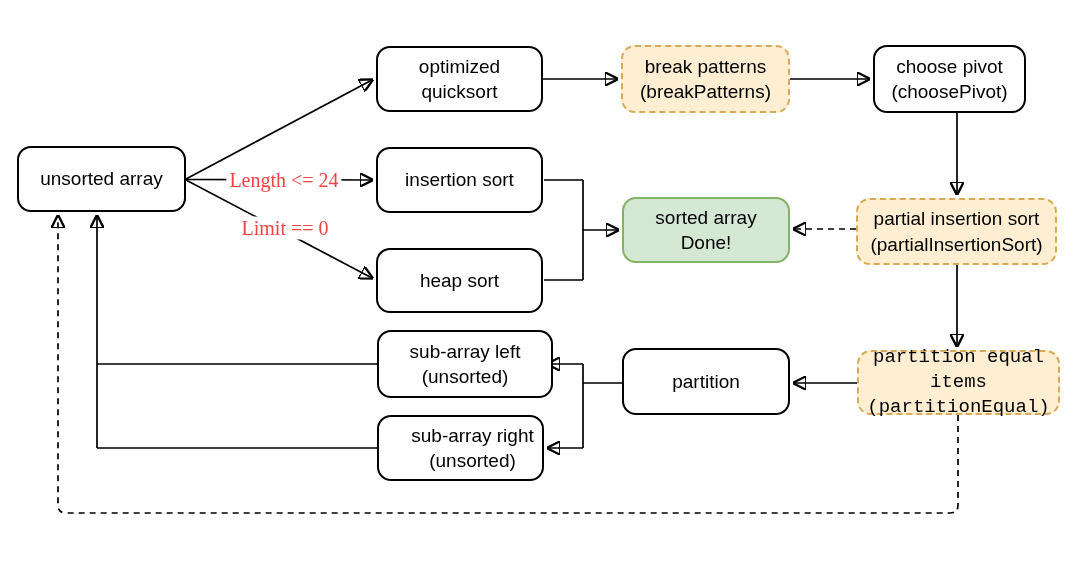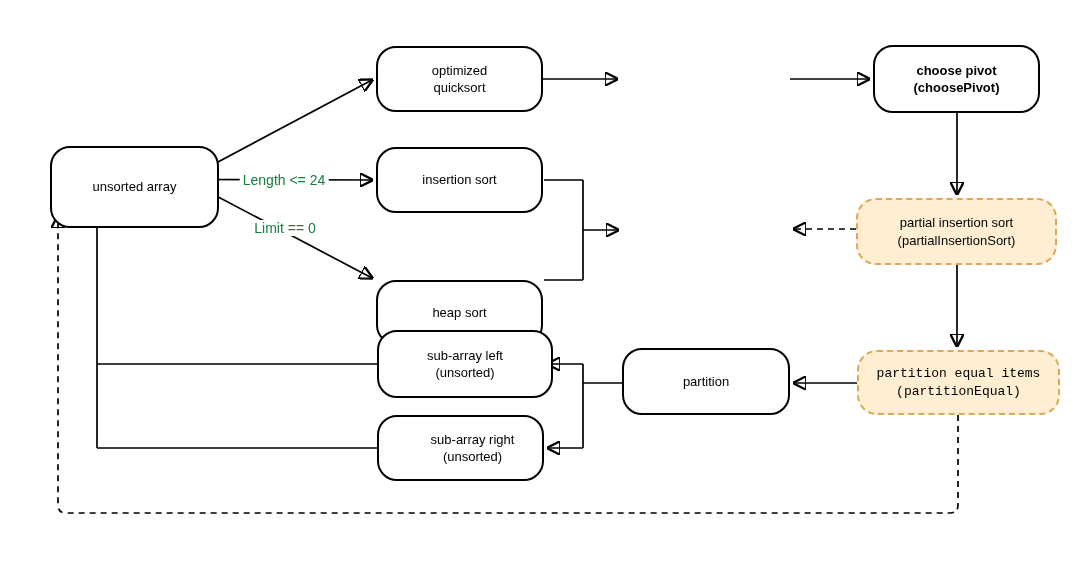--- a/index.html
+++ b/index.html
@@ -31,44 +31,45 @@
     stroke-dasharray: 6 5;
   }
   .node {
     position: absolute;
     box-sizing: border-box;
     display: flex;
     align-items: center;
     justify-content: center;
     text-align: center;
     white-space: pre-line;
-    font-size: 13px;
+    font-size: 19px;
     line-height: 1.32;
     color: #000000;
     background: var(--node-fill, #ffffff);
     border: 2px solid var(--node-stroke, #000000);
-    border-radius: 20px;
+    border-radius: 14px;
     padding: 2px 4px;
   }
   .node.orange {
     background: var(--orange-fill, #ffeed2);
     border: 2px dashed var(--orange-stroke, #d6aa5a);
   }
   .node.green {
     background: var(--green-fill, #d5e8d4);
     border: 2px solid var(--green-stroke, #82b366);
   }
   .edge-label {
     position: absolute;
     background: var(--background, #ffffff);
-    font-size: 14px;
-    color: #15803d;
+    font-size: 20px;
+    color: #ef4444;
     padding: 0 3px;
     white-space: nowrap;
     transform: translate(-50%, -50%);
+    font-family: Liberation Serif, serif;
   }
 </style>
 </head>
 <body>
 
 <div class="canvas">
 
   <svg class="edges" viewBox="0 0 1080 571" xmlns="http://www.w3.org/2000/svg">
     <defs>
       <marker id="arrow" viewBox="0 0 10 10" refX="9" refY="5" markerWidth="8" markerHeight="8" orient="auto-start-reverse">
@@ -95,33 +96,37 @@
 
     <path d="M544,180 L583,180 M544,280 L583,280 M583,180 L583,280"></path>
     <path d="M583,230 L618,230" marker-end="url(#arrow)"></path>
 
     <path d="M377,364 L97,364 M377,448 L97,448"></path>
     <path d="M97,448 L97,216" marker-end="url(#arrow)"></path>
 
     <path class="dashed" d="M958,415 L958,505 Q958,513 950,513 L66,513 Q58,513 58,505 L58,216" marker-end="url(#arrow)"></path>
   </svg>
 
-  <div class="node" style="left:17px; top:146px; width:169px; height:82px;margin-left:33px;">unsorted array</div>
+  <div class="node" style="left:17px; top:146px; width:169px; height:66px;">unsorted array</div>
 
   <div class="node" style="left:376px; top:46px; width:167px; height:66px;">optimized
 quicksort</div>
 
   <div class="node" style="left:376px; top:147px; width:167px; height:66px;text-align:right;">insertion sort</div>
 
-  <div class="node" style="left:376px; top:248px; width:167px; height:65px;margin-top:32px;">heap sort</div>
+  <div class="node" style="left:376px; top:248px; width:167px; height:65px;">heap sort</div>
 
+  <div class="node orange" style="left:621px; top:45px; width:169px; height:68px;">break patterns
+(breakPatterns)</div>
 
-  <div class="node" style="left:873px; top:45px; width:167px; height:68px;font-weight:bold;">choose pivot
+  <div class="node" style="left:873px; top:45px; width:153px; height:68px;">choose pivot
 (choosePivot)</div>
 
+  <div class="node green" style="left:622px; top:197px; width:168px; height:66px;">sorted array
+Done!</div>
 
   <div class="node orange" style="left:856px; top:198px; width:201px; height:67px;">partial insertion sort
 (partialInsertionSort)</div>
 
   <div class="node" style="left:622px; top:348px; width:168px; height:67px;">partition</div>
 
   <div class="node orange" style="left:857px; top:350px; width:203px; height:65px;font-family:Liberation Mono, monospace;">partition equal items
 (partitionEqual)</div>
 
   <div class="node" style="left:377px; top:330px; width:176px; height:68px;">sub-array left

